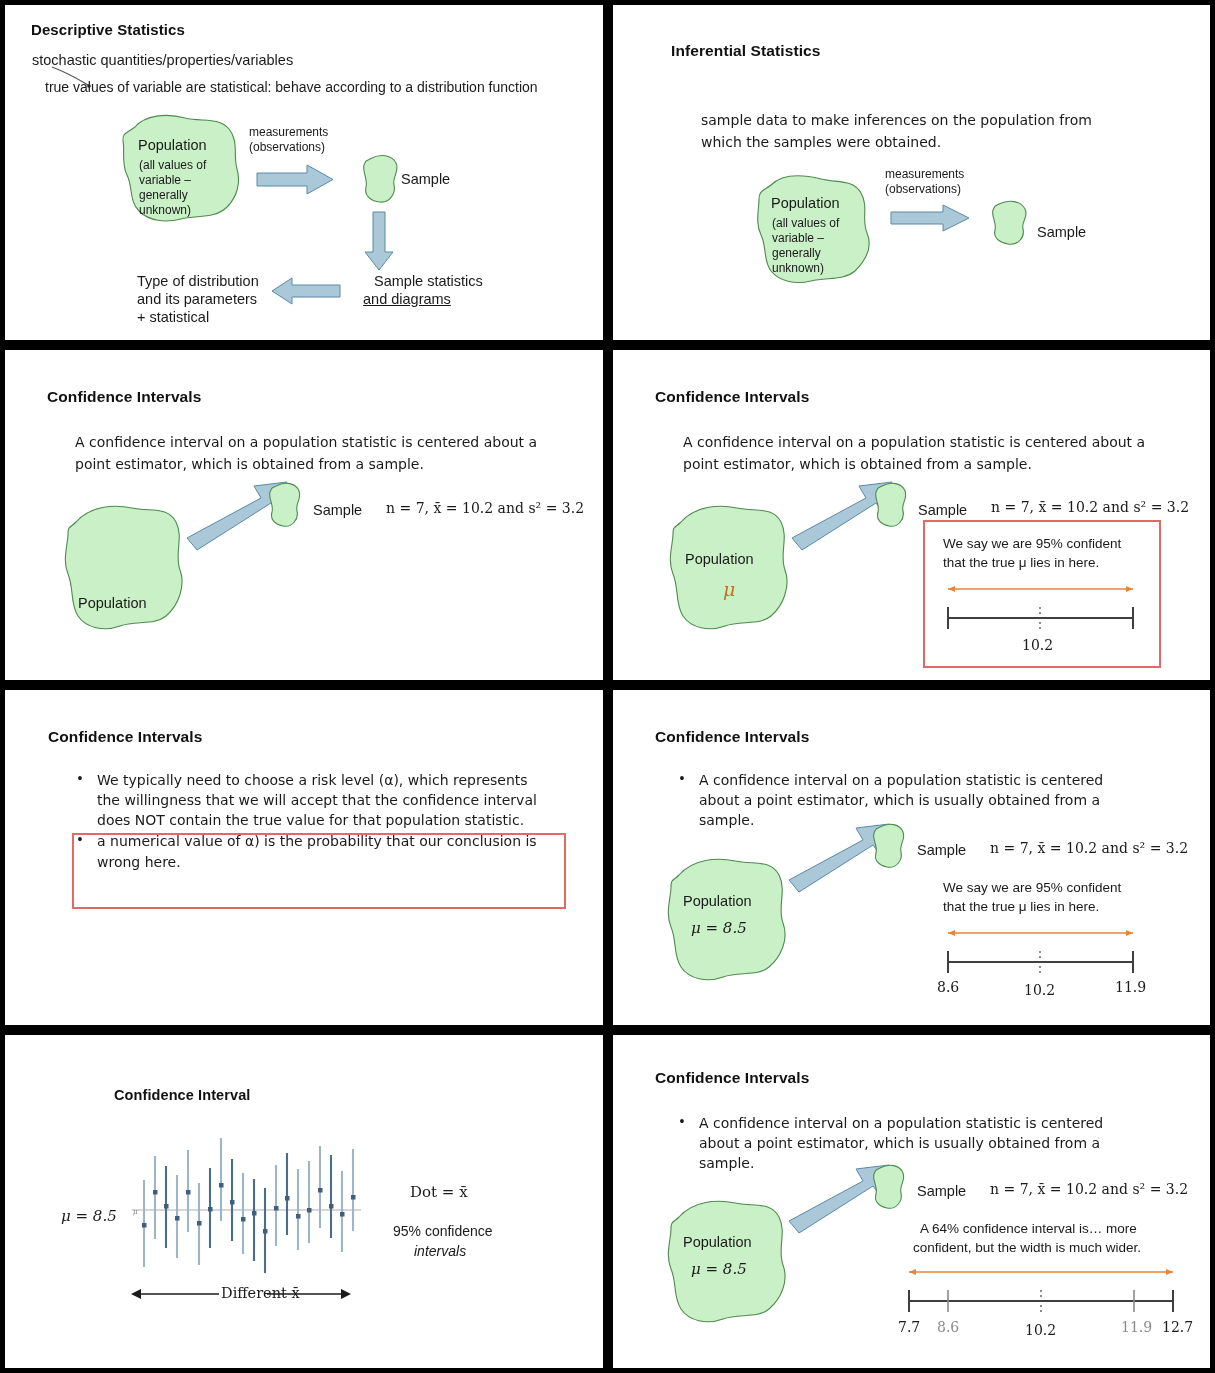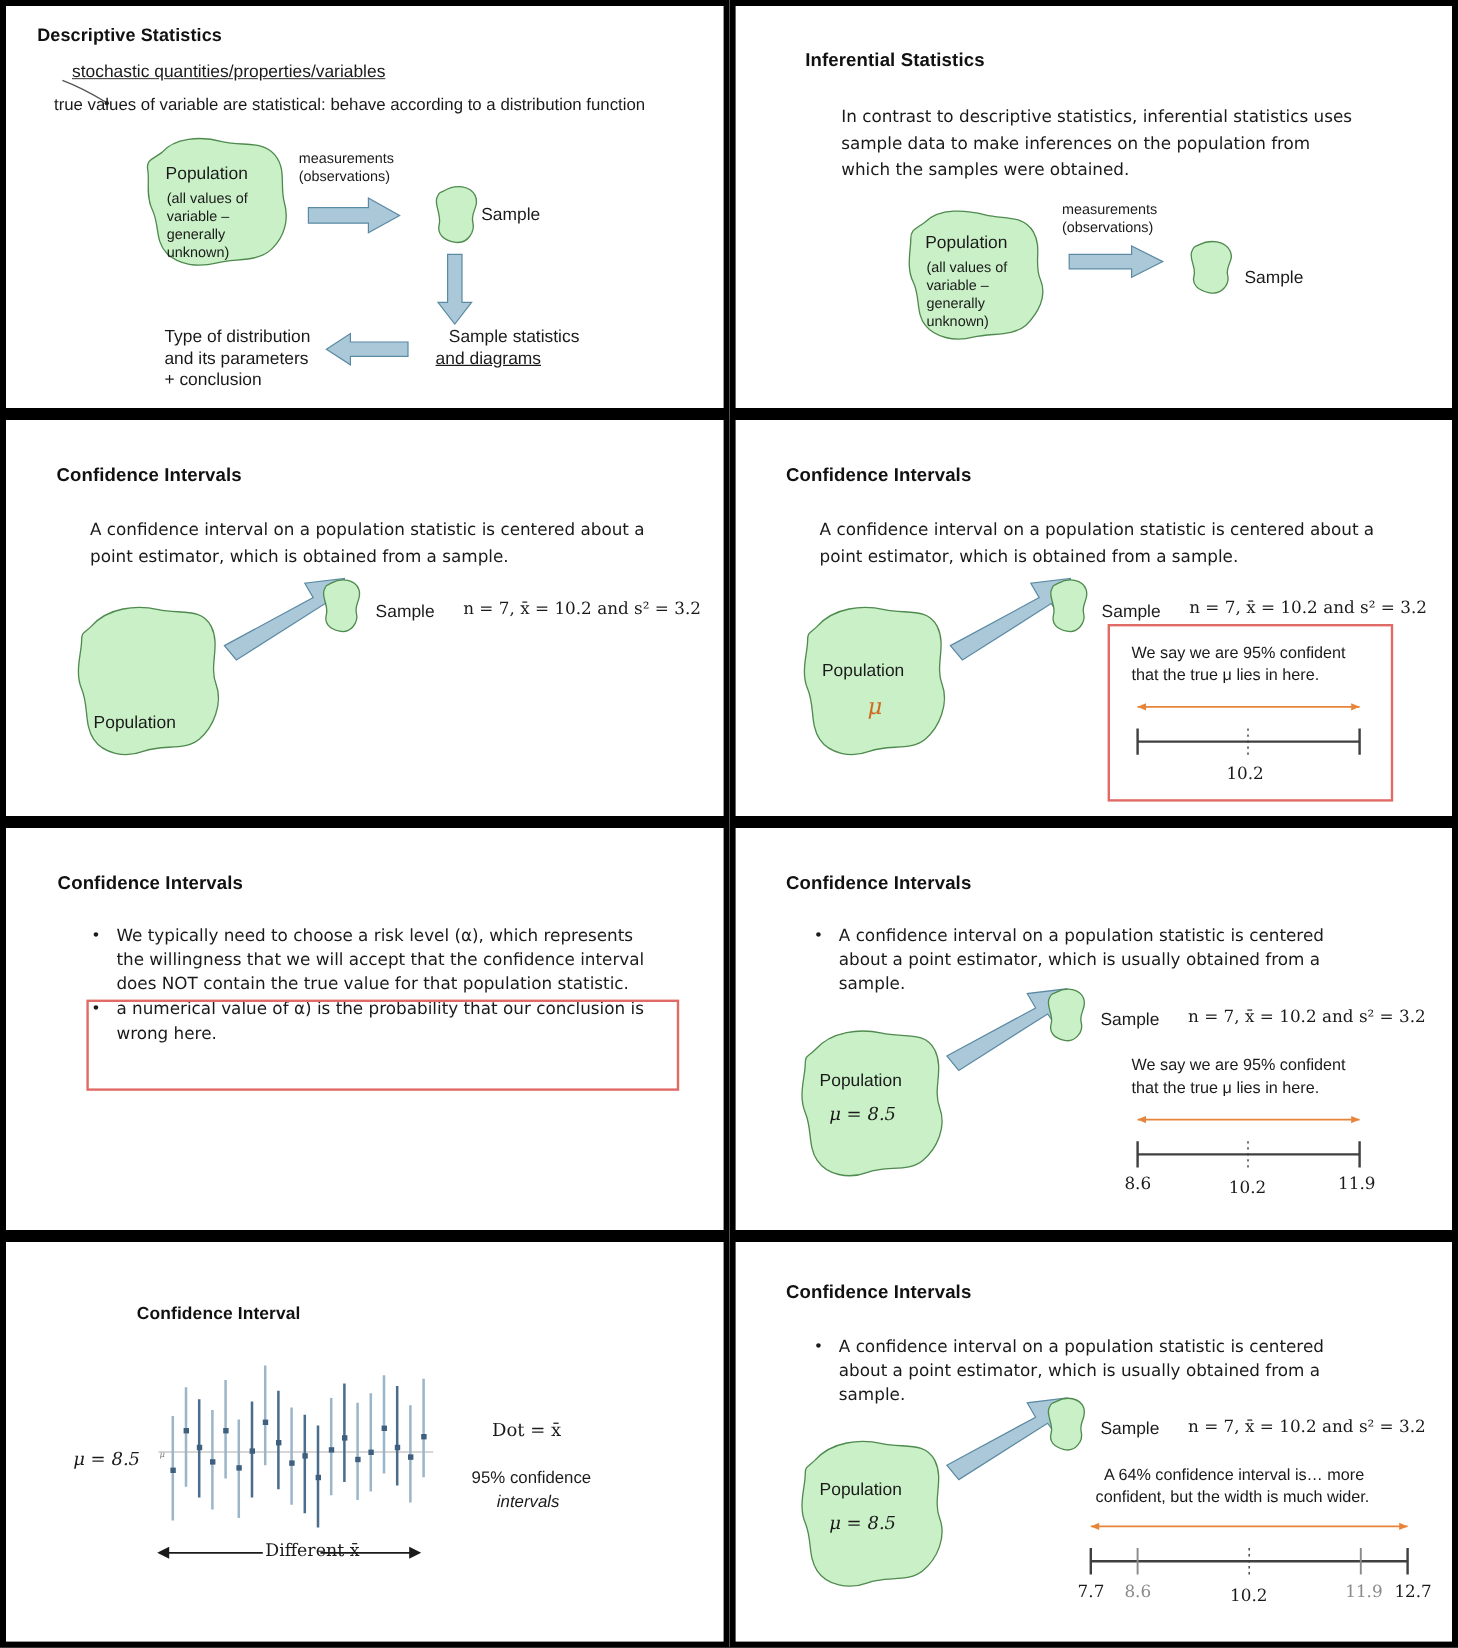--- a/index.html
+++ b/index.html
@@ -71,21 +71,21 @@
     font-style: italic;
   }
 
   .math { font-family: "DejaVu Serif", serif; white-space: nowrap; color:#1a1a1a; }
 
   .bullets { position:absolute; color:#1a1a1a; }
   .bullet-row { display:flex; gap:12px; margin-bottom:1px; }
   .bullet-dot { flex:0 0 auto; width:10px; text-align:center; }
   .bullet-txt { flex:1 1 auto; line-height:1.44; }
 
-  .underline-sq { text-decoration: underline; text-decoration-color:#555;margin-left:28px; }
+  .underline-sq { text-decoration-color:#555; }
 
   .ci-chart { position:absolute; }
   .ci-chart svg { display:block; width:100%; height:100%; }
 </style>
 </head>
 <body>
 
 <div id="grid">
 
   <div class="slide">
@@ -141,29 +141,28 @@
       <div class="cap" style="left:358px; top:285px; font-size:14.5px; text-align:left;text-decoration:underline;">and diagrams</div>
 
       <div class="arrow" style="left:265px; top:271px; width:72px; height:30px;">
         <svg viewBox="0 0 72 30">
           <path d="M70,9 L22,9 L22,2 L2,15 L22,28 L22,21 L70,21 Z" fill="#aac8d8" stroke="#5b8aa3" stroke-width="1"></path>
         </svg>
       </div>
 
       <div class="cap" style="left:132px; top:267px; font-size:14.5px; text-align:left;">Type of distribution</div>
       <div class="cap" style="left:132px; top:285px; font-size:14.5px; text-align:center;">and its parameters</div>
-      <div class="cap" style="left:132px; top:303px; font-size:14.5px; text-align:left;">+ conclusion</div>
+      <div class="cap" style="left:132px; top:303px; font-size:14.5px; text-align:left;">+ statistical</div>
     </div>
   </div>
 
   <div class="slide">
     <div class="inner">
       <div class="title" style="left:58px; top:37px; font-size:15.5px;">Inferential Statistics</div>
 
-      <div class="body-text serifish" style="left:88px; top:84px; font-size:14px;">In contrast to descriptive statistics, inferential statistics uses</div>
       <div class="body-text serifish" style="left:88px; top:106px; font-size:14px;">sample data to make inferences on the population from</div>
       <div class="body-text serifish" style="left:88px; top:128px; font-size:14px;">which the samples were obtained.</div>
 
       <div class="blob" style="left:744px; top:168px; width:127px; height:112px; left:136px;">
         <svg viewBox="0 0 127 112" preserveAspectRatio="none">
           <path d="M22,12 C34,0 56,2 72,6 C88,10 104,6 112,20 C120,34 112,46 118,60
                    C124,74 116,88 106,98 C94,108 78,104 62,108 C46,112 30,108 22,98
                    C14,88 18,74 12,62 C6,50 10,36 10,26 C10,18 14,18 22,12 Z" fill="#c9f0c6" stroke="#4f8a4f" stroke-width="1.1"></path>
         </svg>
       </div>

